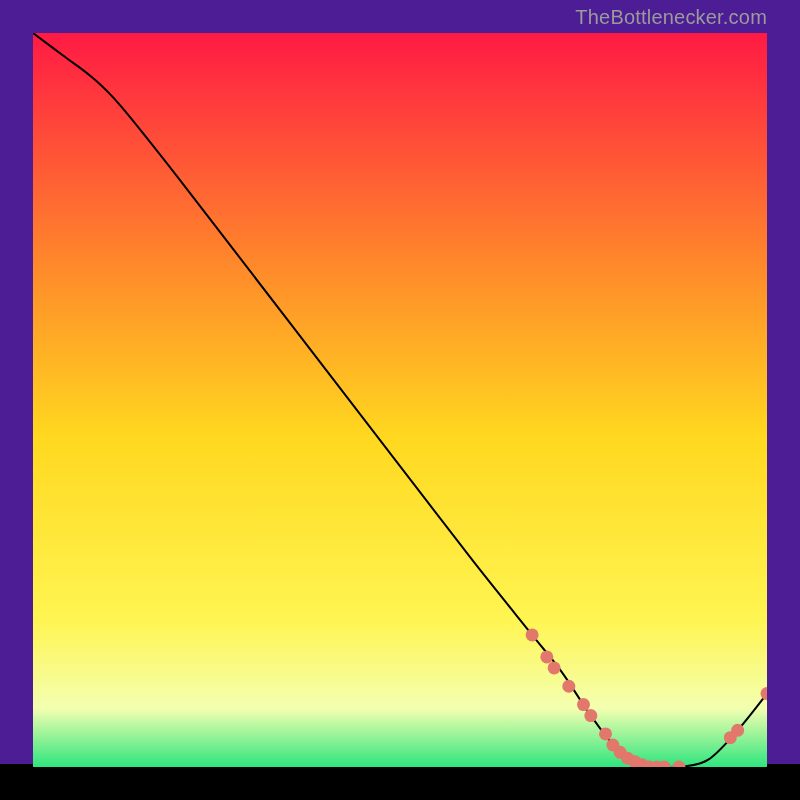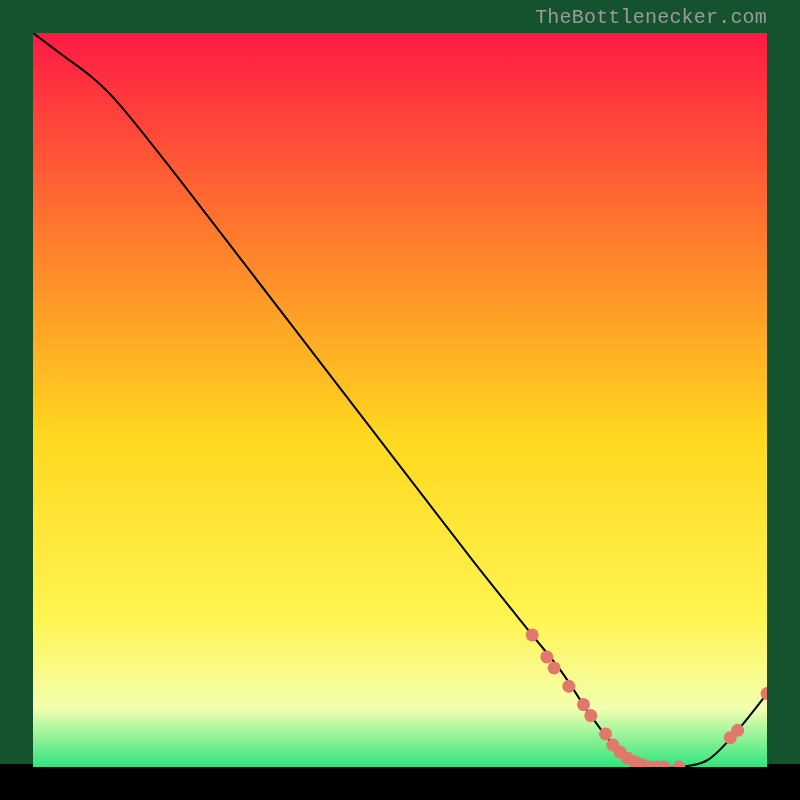--- a/index.html
+++ b/index.html
@@ -8,22 +8,21 @@
     width: 800px;
     height: 800px;
     background: #000;
     overflow: hidden;
     font-family: Arial, Helvetica, sans-serif;
   }
   .stage {
     position: relative;
     width: 800px;
     height: 764px;
-    background: #14532d;
-    font-family: Liberation Mono, monospace;
+    background: #4c1d95;
   }
   .plot {
     position: absolute;
     left: 33px;
     top: 33px;
     width: 734px;
     height: 734px;
     overflow: hidden;
   }
   .gradient-bg {

